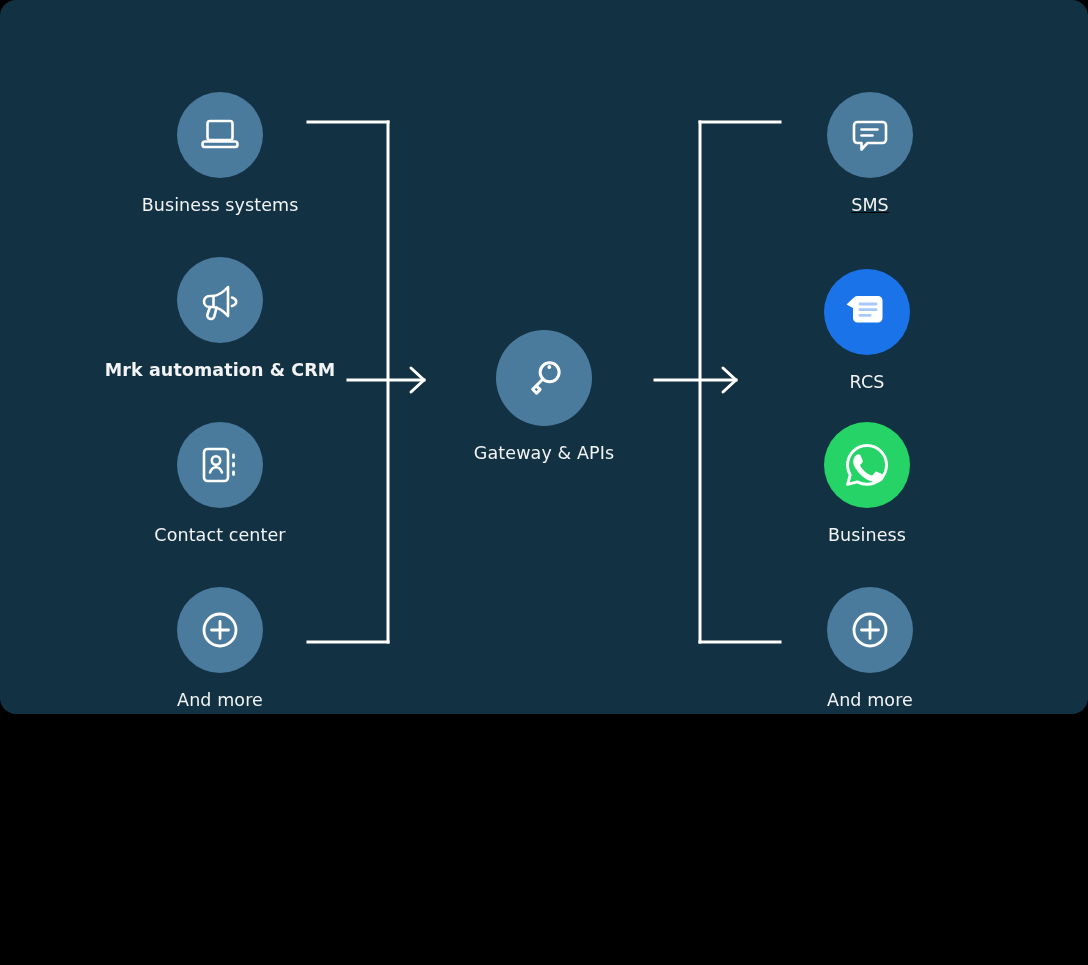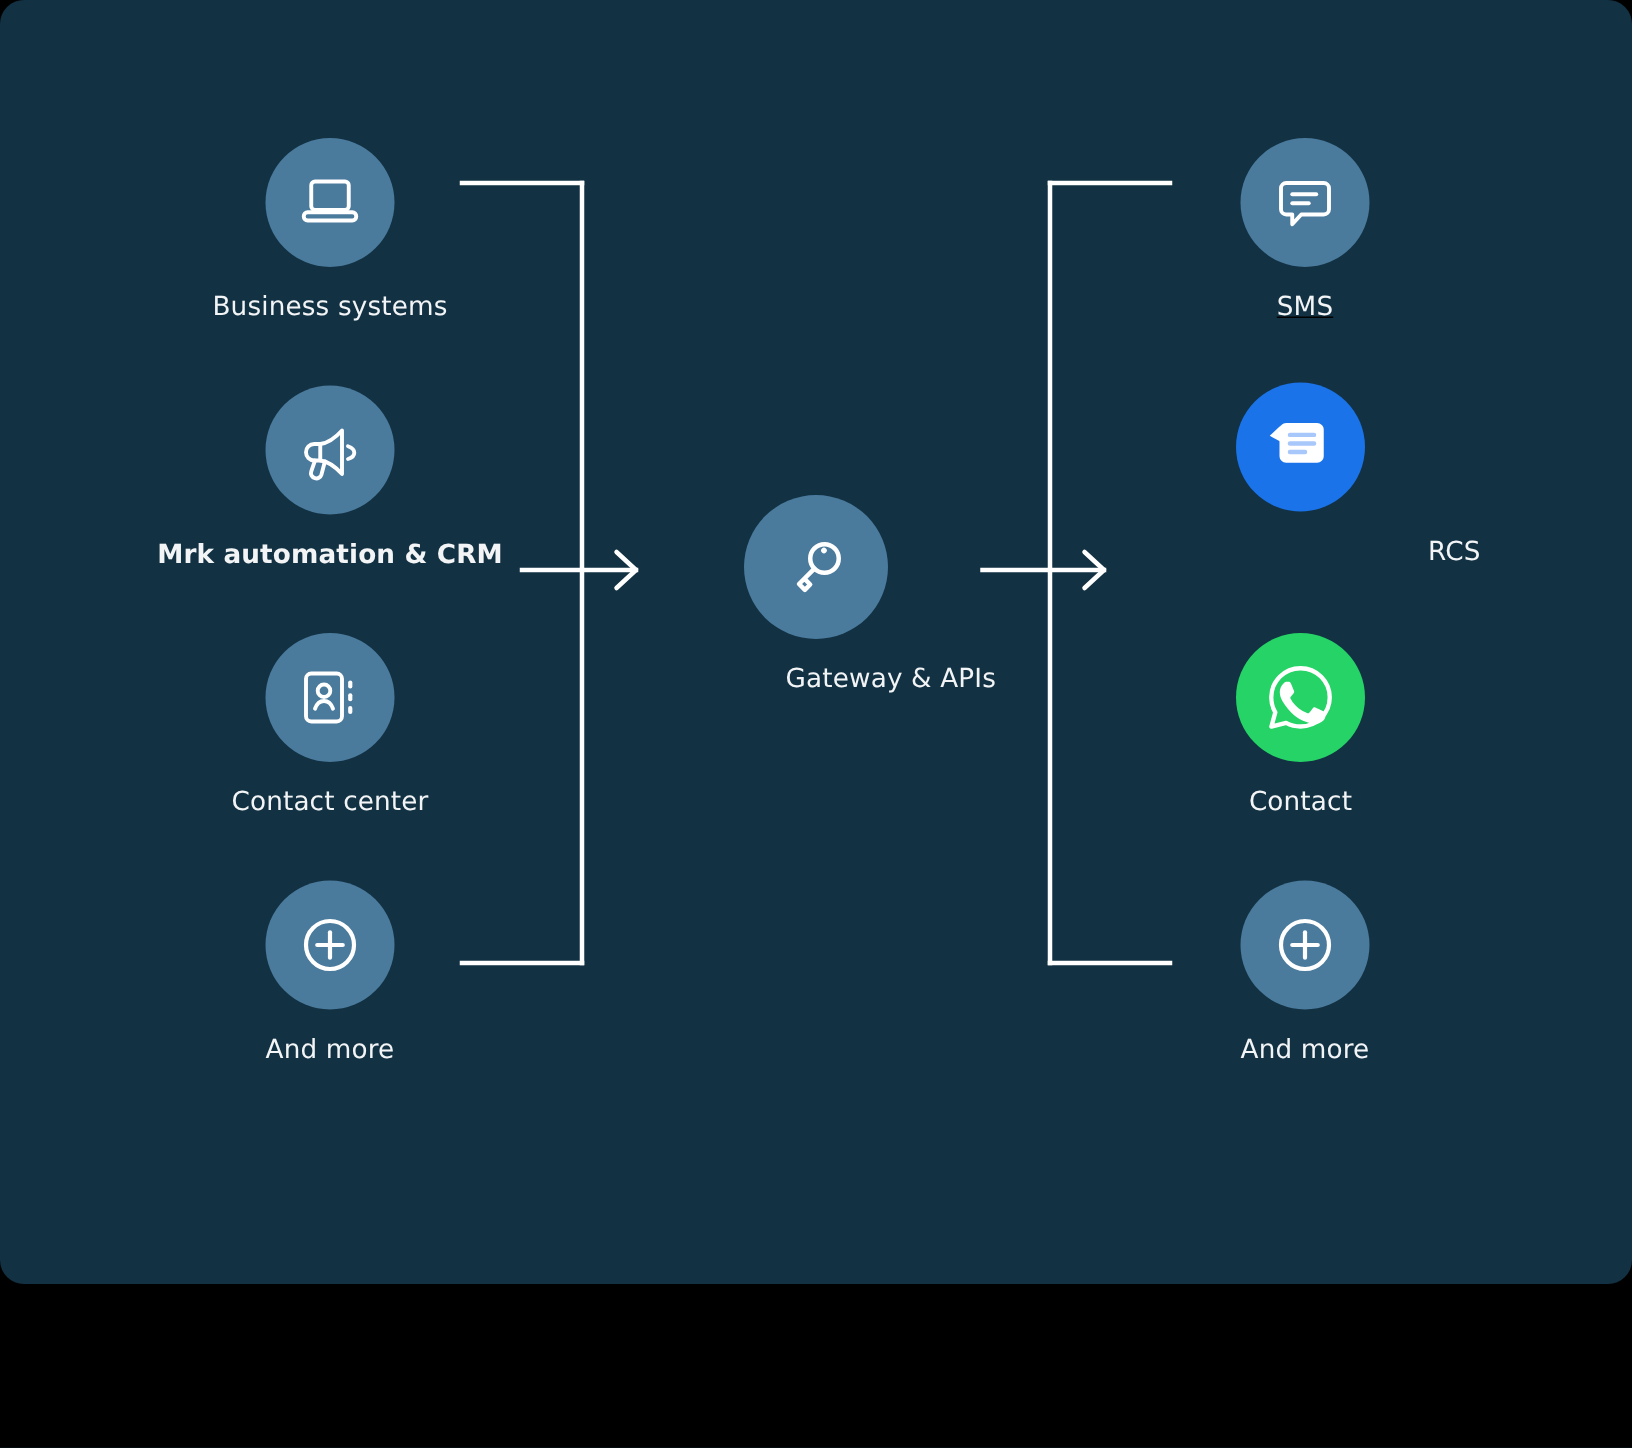--- a/index.html
+++ b/index.html
@@ -13,21 +13,21 @@
     position: relative;
     overflow: hidden;
     font-family: "DejaVu Sans", "Liberation Sans", sans-serif;
   }
 
   #panel {
     position: absolute;
     left: 0;
     top: 0;
     width: 1088px;
-    height: 856px;
+    height: 714px;
     background: #123143;
     border-radius: 16px;
     overflow: hidden;
   }
 
   .node {
     position: absolute;
     width: 240px;
     text-align: center;
   }
@@ -159,21 +159,21 @@
             <circle cx="24" cy="24" r="16"></circle>
             <path d="M24 15.5 V32.5"></path>
             <path d="M15.5 24 H32.5"></path>
           </g>
         </svg>
       </div>
     </div>
     <div class="label">And more</div>
   </div>
 
-  <div class="node gateway-node" style="left:424px; top:330px;text-align:right;">
+  <div class="node gateway-node" style="left:424px; top:330px;">
     <div class="circle-wrap">
       <div class="circle">
         <svg width="52" height="52" viewBox="0 0 52 52">
           <g transform="rotate(-45 26 26)">
             <g fill="none" stroke="#FFFFFF" stroke-width="3" stroke-linejoin="round" stroke-linecap="round">
               <circle cx="34" cy="26" r="9.5"></circle>
               <path d="M24.5 26 L10 26 L10 31.5 L15 31.5 L15 26.5"></path>
             </g>
             <circle cx="37.5" cy="22" r="1.9" fill="#FFFFFF"></circle>
           </g>
@@ -193,21 +193,21 @@
                      A3.5 3.5 0 0 1 11.5 11 Z"></path>
             <path d="M15.5 18.5 H31.5"></path>
             <path d="M15.5 24.5 H26.5"></path>
           </g>
         </svg>
       </div>
     </div>
     <div class="label">SMS</div>
   </div>
 
-  <div class="node" style="left:747px; top:255px;text-align:right;">
+  <div class="node" style="left:747px; top:269px;">
     <div class="circle-wrap">
       <div class="circle brand-rcs">
         <svg width="60" height="60" viewBox="0 0 60 60">
           <path d="M16 18.5 C16 16 18 14 20.5 14 H41 C43.5 14 45.5 16 45.5 18.5
                    V36 C45.5 38.5 43.5 40.5 41 40.5 H20.5 C18 40.5 16 38.5 16 36 Z" fill="#FFFFFF"></path>
           <path d="M16.8 15.6 L16.8 26.5 L9.5 22.5 Z" fill="#FFFFFF"></path>
           <g fill="#A8C7FA">
             <rect x="21.5" y="20.5" width="19" height="2.9" rx="1.45"></rect>
             <rect x="21.5" y="26.2" width="19" height="2.9" rx="1.45"></rect>
             <rect x="21.5" y="31.9" width="13" height="2.9" rx="1.45"></rect>
@@ -234,21 +234,21 @@
                    C45.9 41 45.9 39.4 45.7 39.1 C45.5 38.8 45 38.6 44.3 38.2
                    C43.5 37.8 39.6 35.9 38.9 35.7 C38.2 35.4 37.7 35.3 37.2 36.1
                    C36.7 36.9 35.2 38.6 34.8 39.1 C34.4 39.6 33.9 39.6 33.2 39.3
                    C32.4 38.9 29.8 38.1 26.8 35.4 C24.4 33.3 22.8 30.7 22.4 29.9
                    C22 29.1 22.3 28.7 22.7 28.3 C23.1 27.9 23.5 27.4 23.9 26.9
                    C24.3 26.5 24.4 26.2 24.7 25.7 C24.9 25.2 24.8 24.7 24.6 24.3
                    C24.4 23.9 22.9 20.1 22.6 19.6 Z" fill="#FFFFFF"></path>
         </svg>
       </div>
     </div>
-    <div class="label">Contact</div>
+    <div class="label">Business</div>
   </div>
 
   <div class="node" style="left:750px; top:587px;">
     <div class="circle-wrap">
       <div class="circle">
         <svg width="48" height="48" viewBox="0 0 48 48">
           <g fill="none" stroke="#FFFFFF" stroke-width="2.8" stroke-linecap="round">
             <circle cx="24" cy="24" r="16"></circle>
             <path d="M24 15.5 V32.5"></path>
             <path d="M15.5 24 H32.5"></path>

